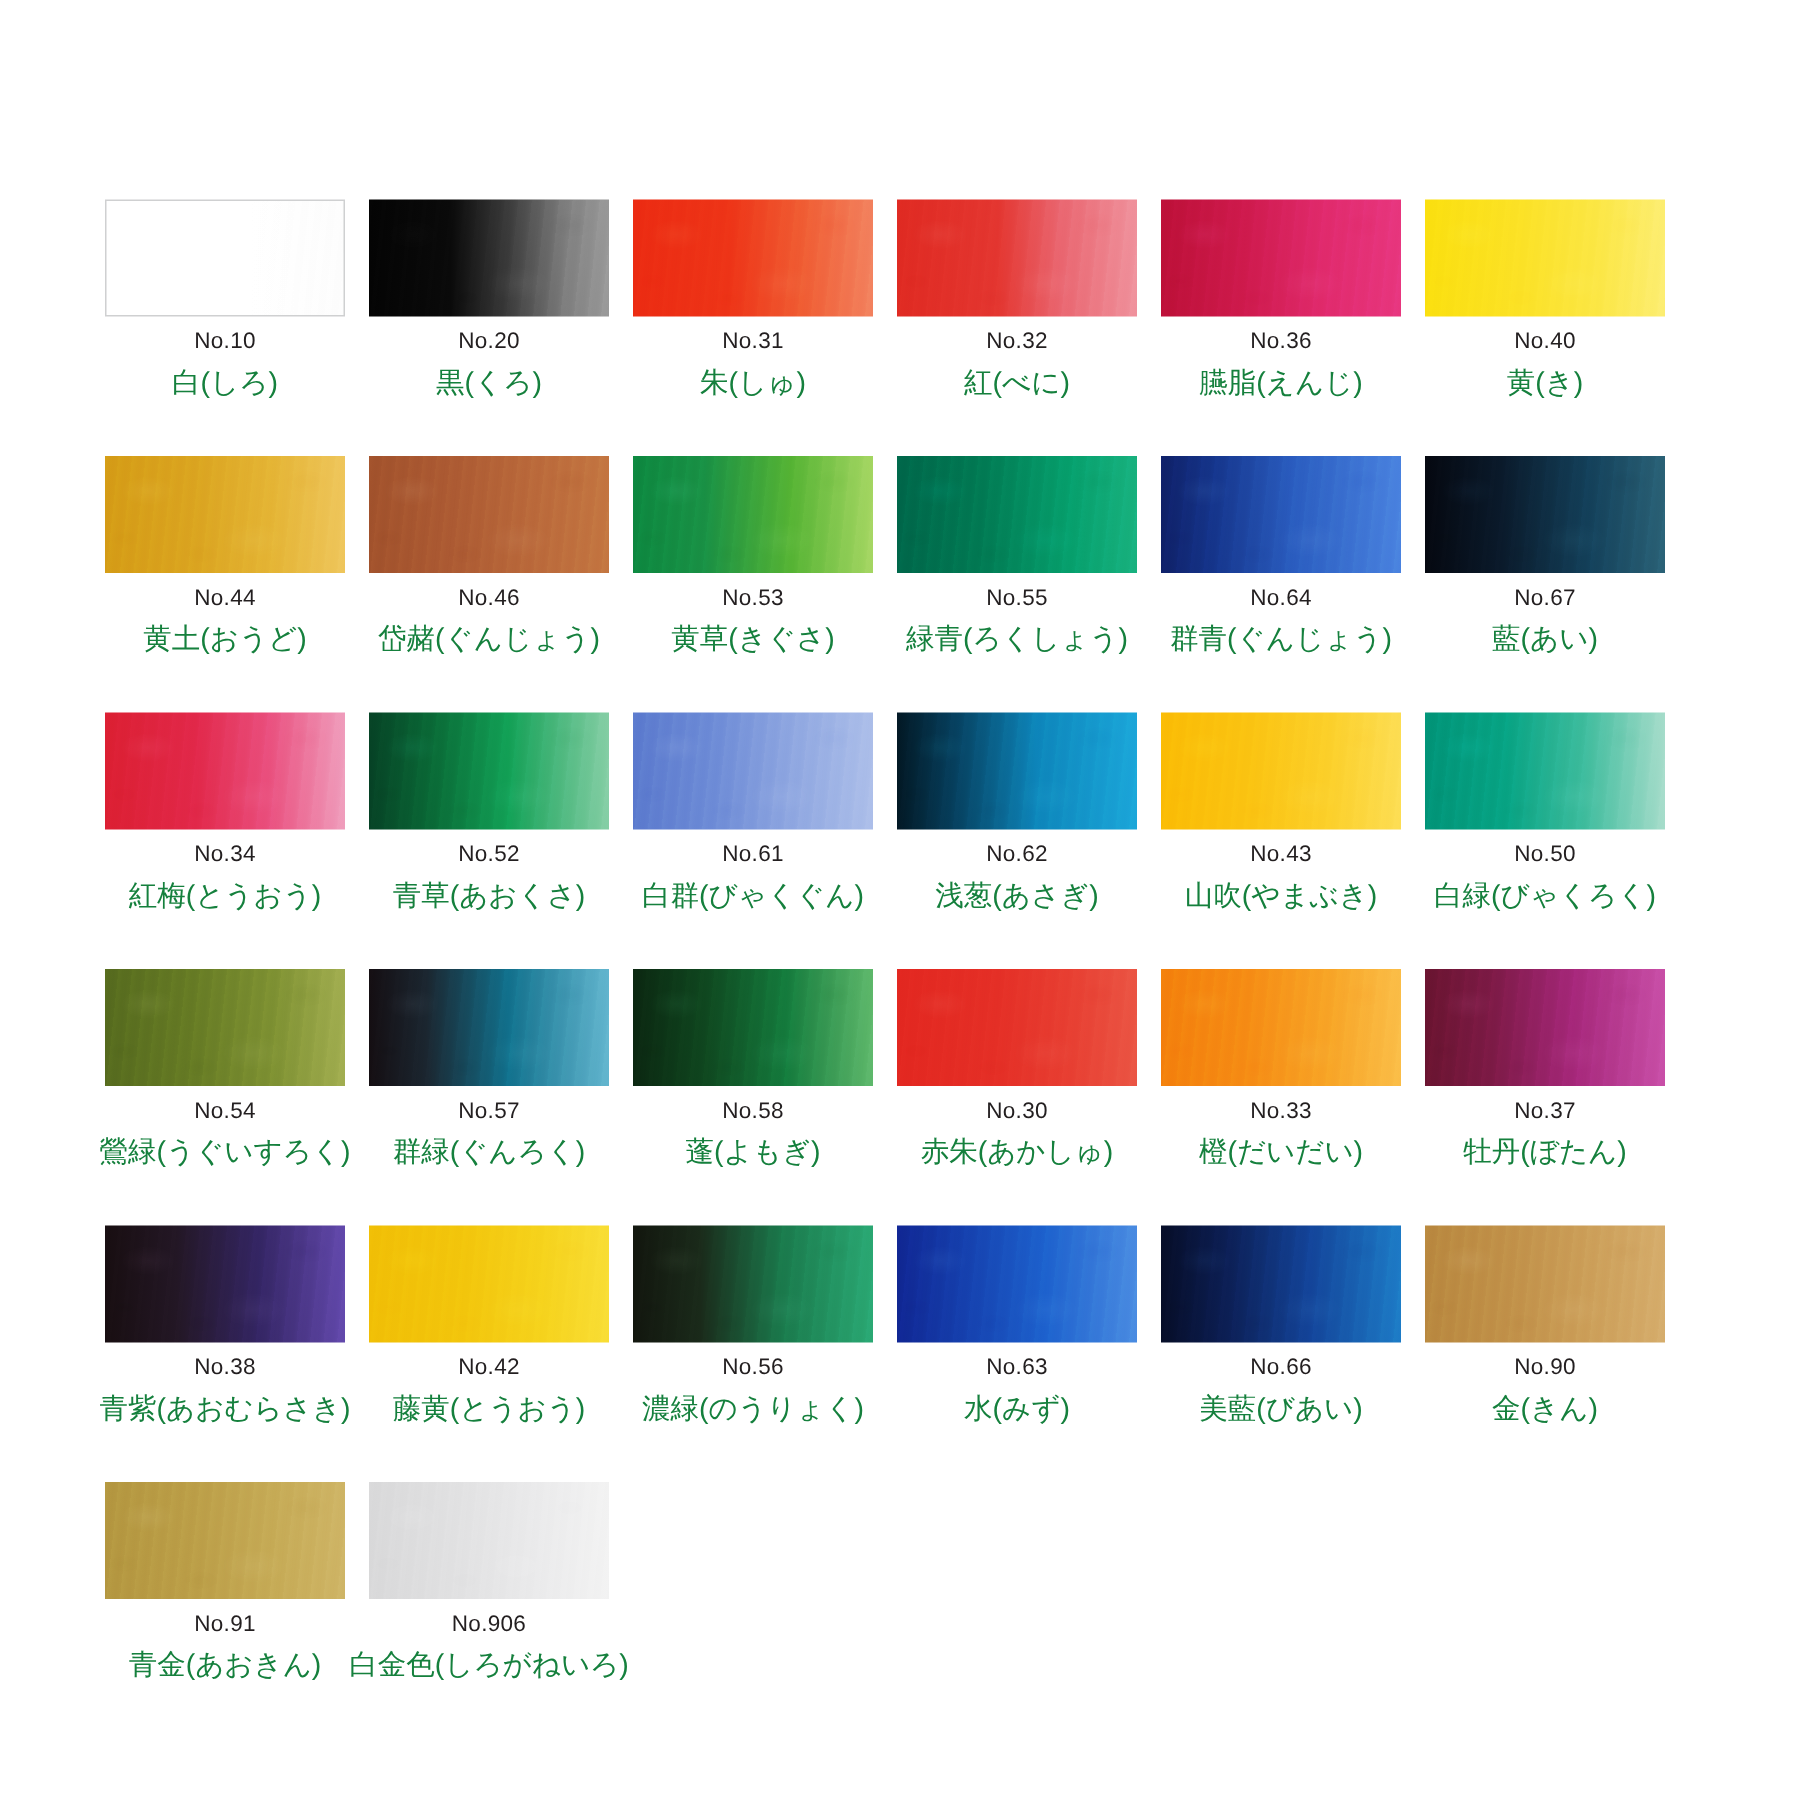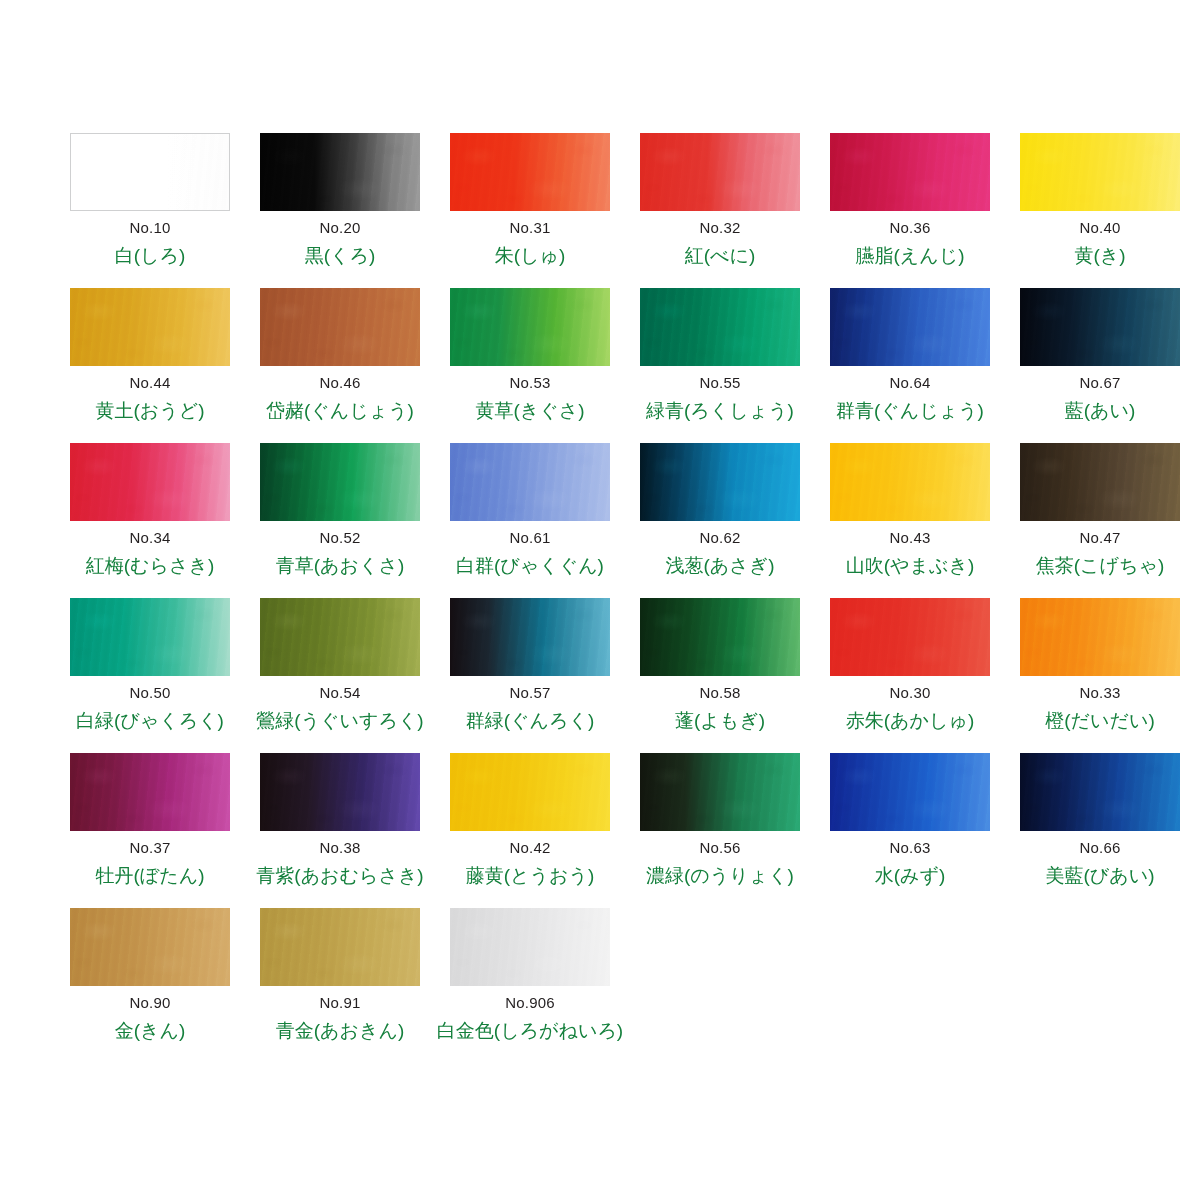--- a/index.html
+++ b/index.html
@@ -23,20 +23,21 @@
   .swatch-grid {
     position: absolute;
     left: 70px;
     top: 133px;
     width: 1060px;
     display: grid;
     grid-template-columns: repeat(6, 160px);
     column-gap: 30px;
     row-gap: 0px;
     grid-auto-rows: 155px;
+    gap: 16px;
   }
   .swatch-cell {
     width: 160px;
     height: 155px;
     display: flex;
     flex-direction: column;
     align-items: center;
   }
   .swatch-chip {
     width: 160px;
@@ -191,21 +192,21 @@
         </div>
         <div class="swatch-code">No.67</div>
         <div class="swatch-name">藍(あい)</div>
       </div>
       <div class="swatch-cell">
         <div class="swatch-chip" style="background: linear-gradient(90deg, rgb(220, 31, 50) 0%, rgb(226, 40, 74) 38%, rgb(234, 79, 126) 68%, rgb(240, 158, 189) 100%);">
           <div class="grain"></div>
           <div class="grain2"></div>
         </div>
         <div class="swatch-code">No.34</div>
-        <div class="swatch-name">紅梅(むらさき)</div>
+        <div class="swatch-name">紅梅(とうおう)</div>
       </div>
       <div class="swatch-cell">
         <div class="swatch-chip" style="background: linear-gradient(90deg, rgb(6, 66, 37) 0%, rgb(10, 109, 56) 28%, rgb(18, 161, 86) 58%, rgb(134, 207, 166) 100%);">
           <div class="grain"></div>
           <div class="grain2"></div>
         </div>
         <div class="swatch-code">No.52</div>
         <div class="swatch-name">青草(あおくさ)</div>
       </div>
       <div class="swatch-cell">
@@ -224,28 +225,20 @@
         <div class="swatch-code">No.62</div>
         <div class="swatch-name">浅葱(あさぎ)</div>
       </div>
       <div class="swatch-cell">
         <div class="swatch-chip" style="background: linear-gradient(90deg, rgb(251, 188, 5) 0%, rgb(251, 196, 18) 38%, rgb(252, 208, 42) 70%, rgb(253, 222, 84) 100%);">
           <div class="grain"></div>
           <div class="grain2"></div>
         </div>
         <div class="swatch-code">No.43</div>
         <div class="swatch-name">山吹(やまぶき)</div>
-      </div>
-      <div class="swatch-cell">
-        <div class="swatch-chip" style="background: linear-gradient(90deg, rgb(42, 32, 22) 0%, rgb(60, 46, 30) 30%, rgb(88, 71, 51) 66%, rgb(115, 96, 63) 100%);">
-          <div class="grain"></div>
-          <div class="grain2"></div>
-        </div>
-        <div class="swatch-code">No.47</div>
-        <div class="swatch-name">焦茶(こげちゃ)</div>
       </div>
       <div class="swatch-cell">
         <div class="swatch-chip" style="background: linear-gradient(90deg, rgb(1, 148, 120) 0%, rgb(7, 164, 132) 34%, rgb(61, 188, 157) 66%, rgb(167, 221, 203) 100%);">
           <div class="grain"></div>
           <div class="grain2"></div>
         </div>
         <div class="swatch-code">No.50</div>
         <div class="swatch-name">白緑(びゃくろく)</div>
       </div>
       <div class="swatch-cell">

